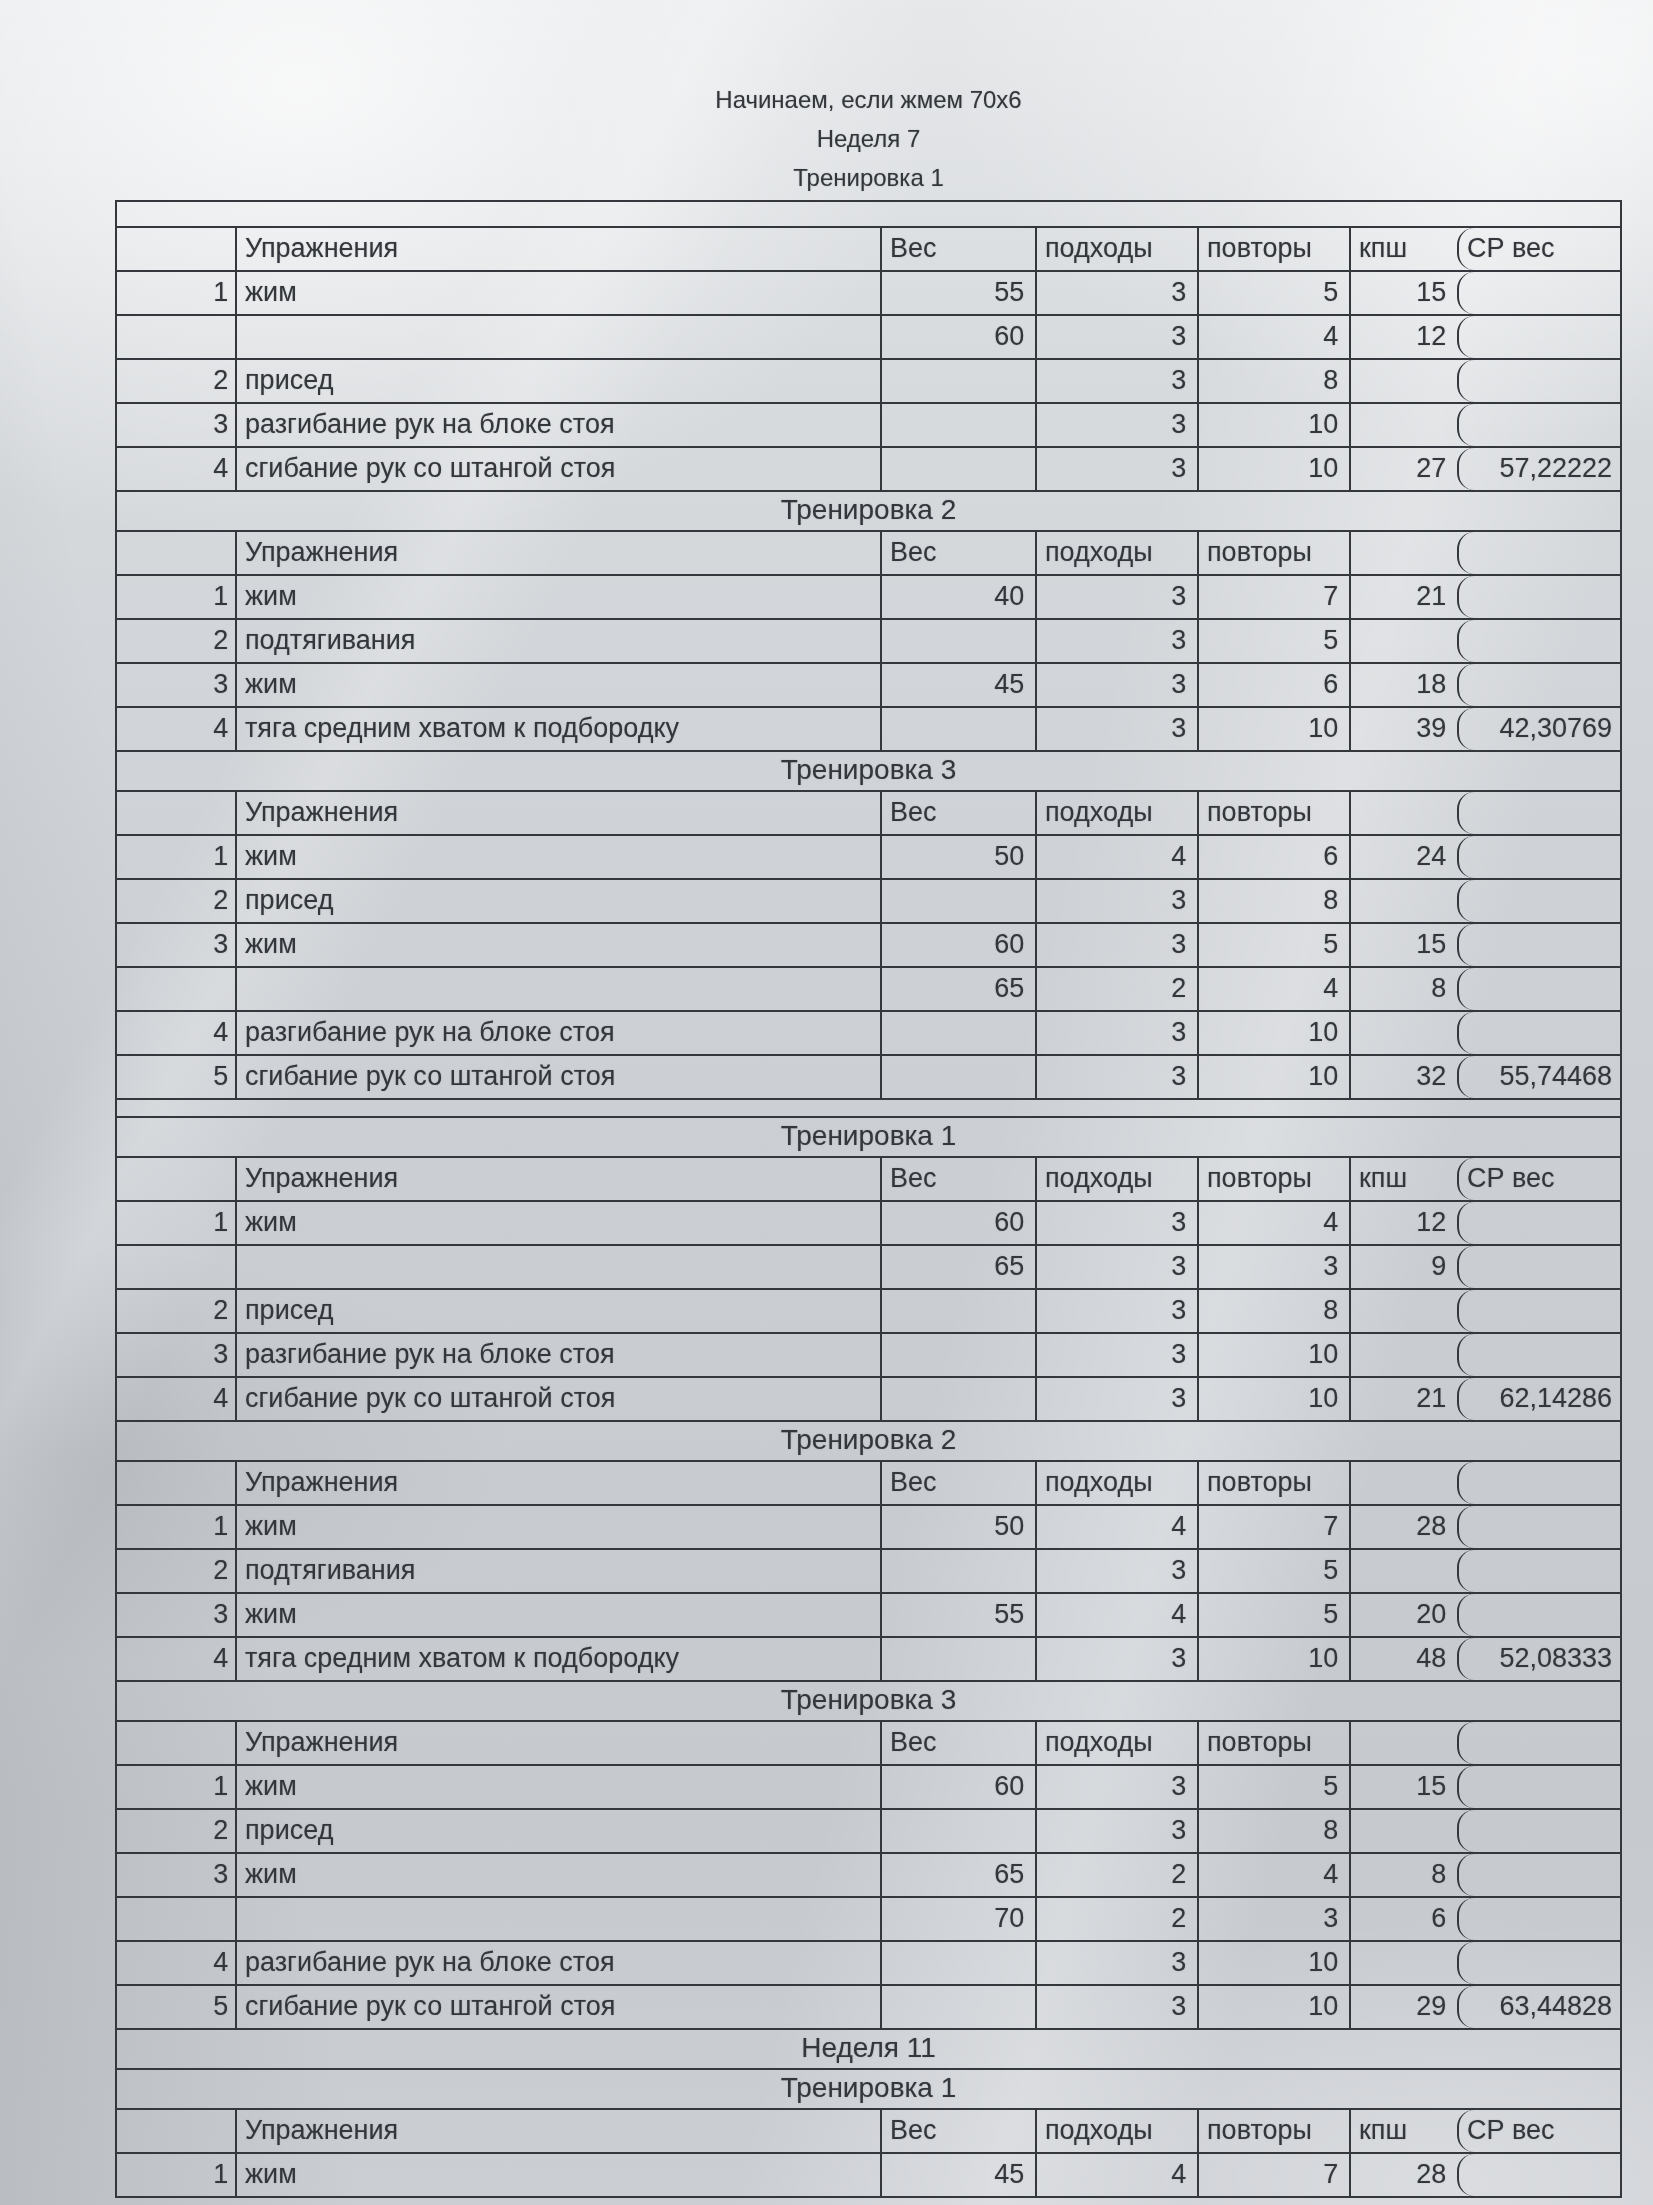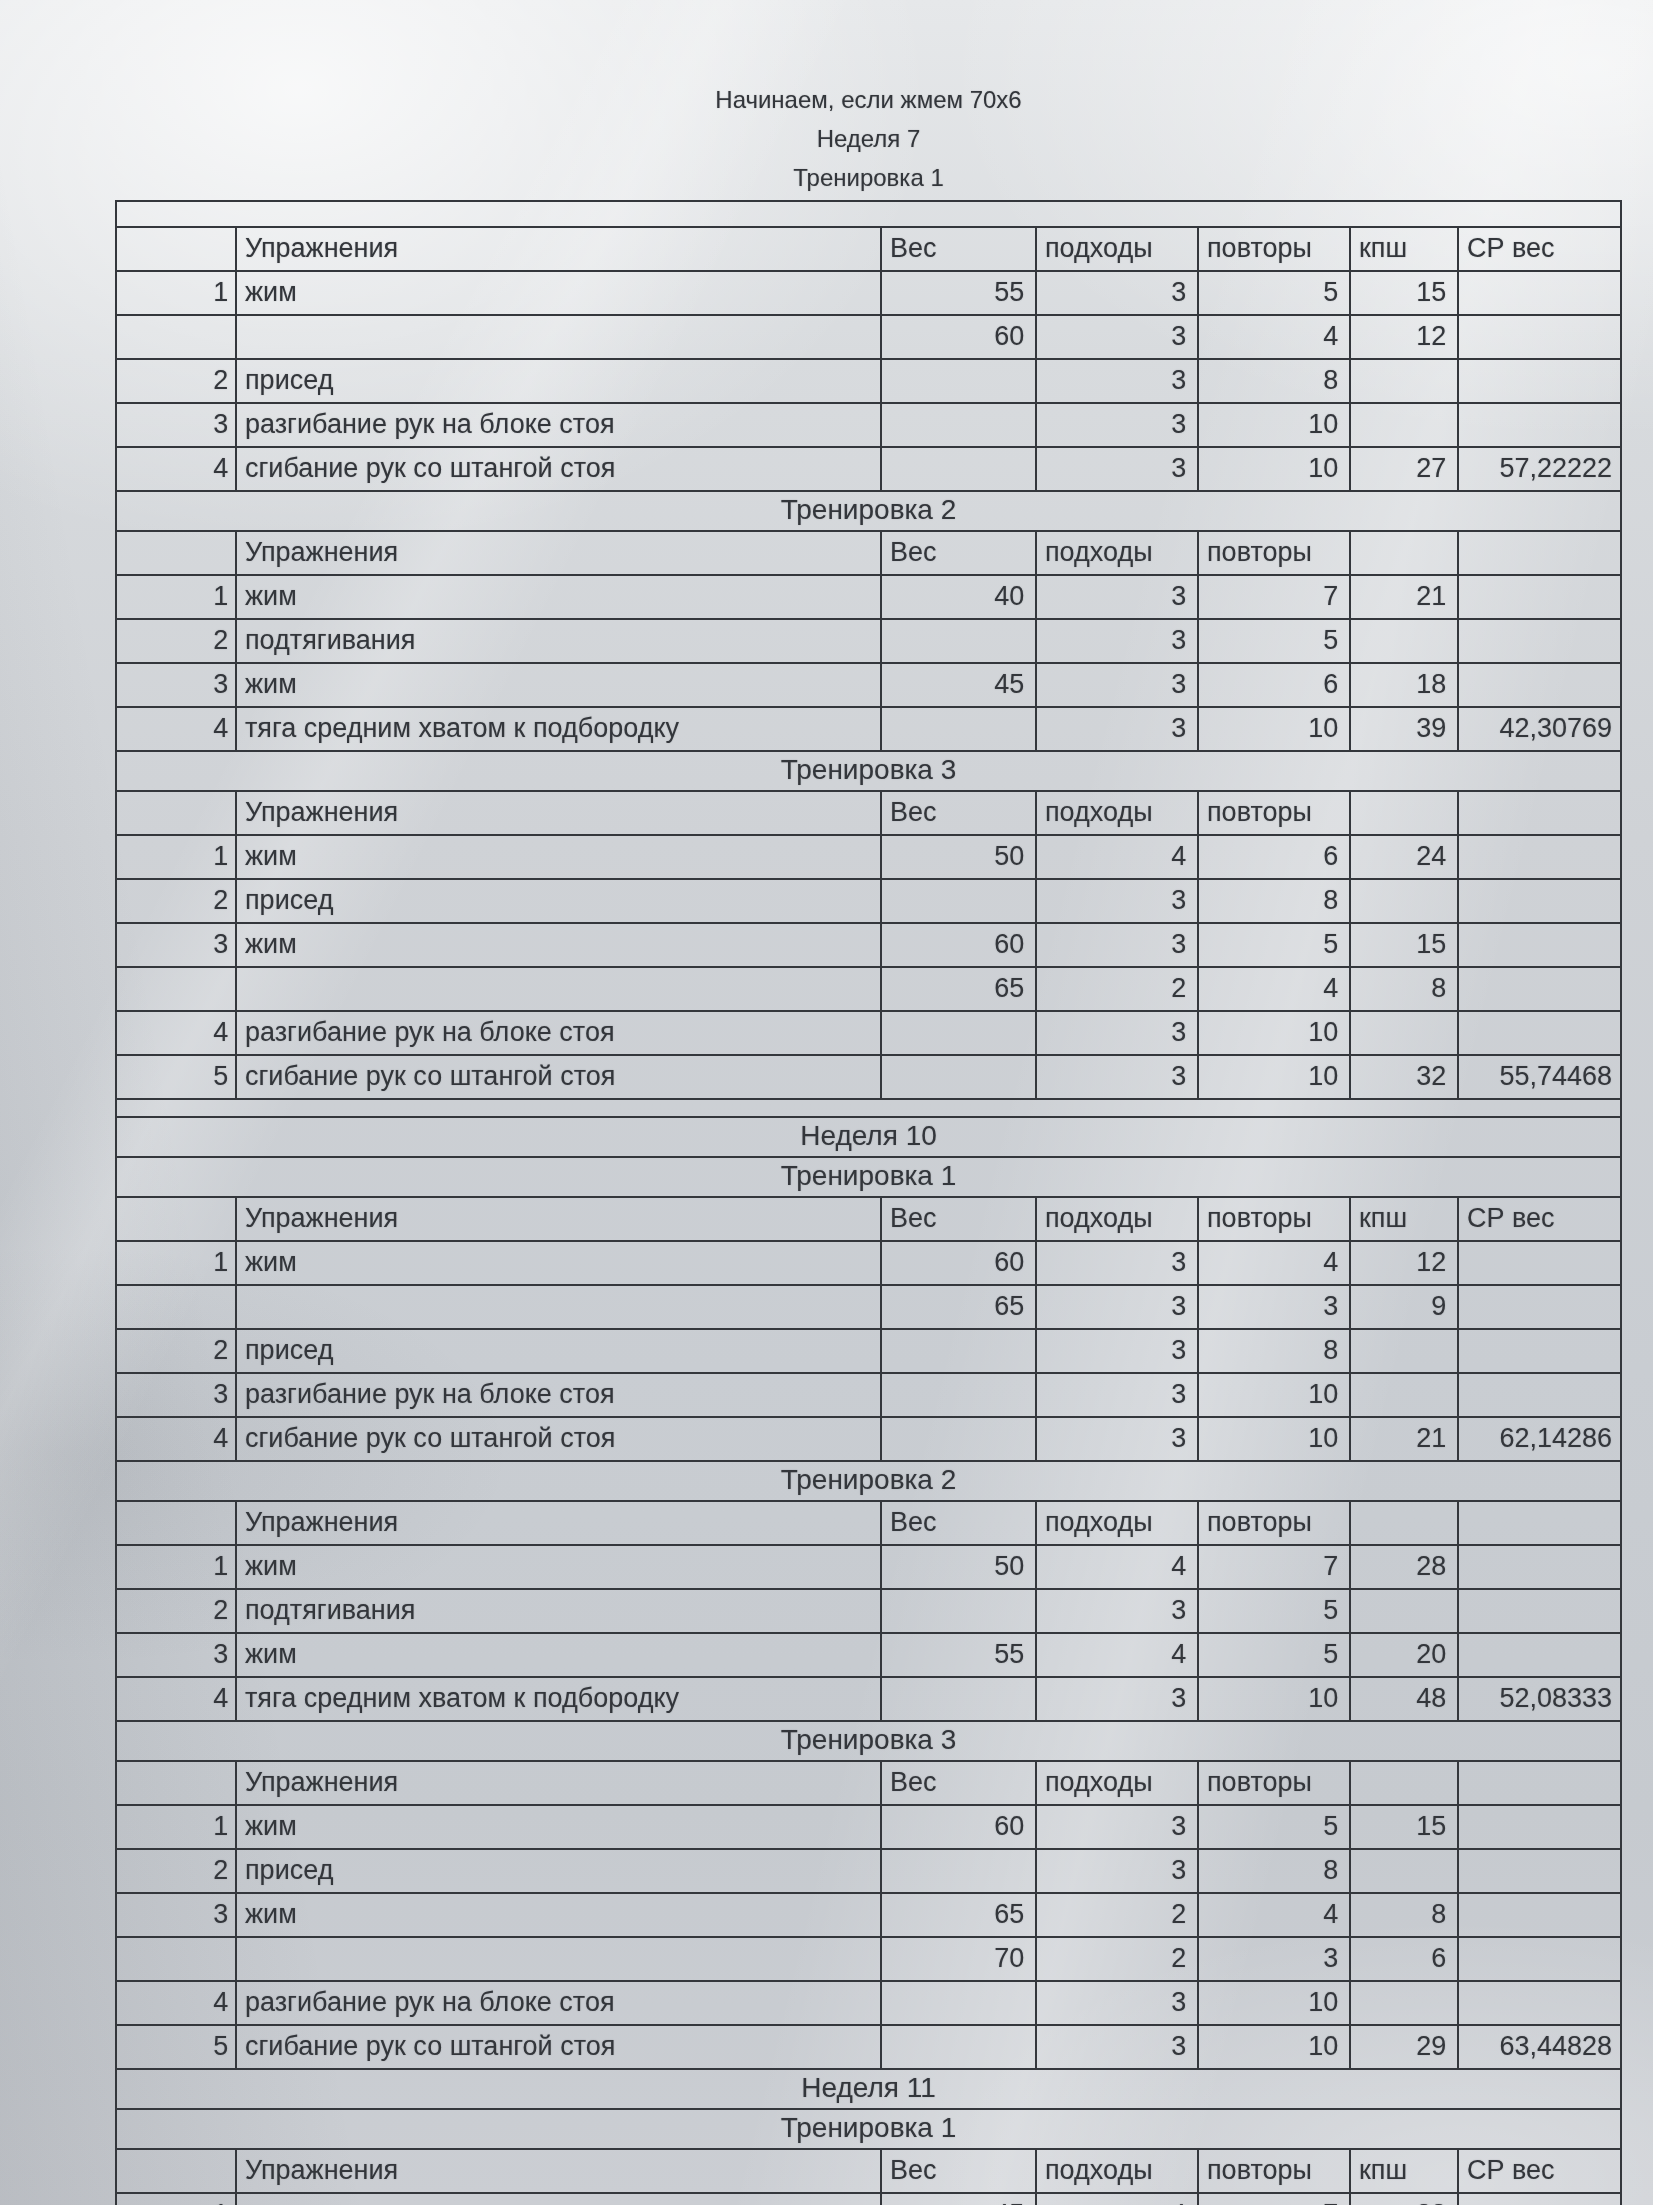--- a/index.html
+++ b/index.html
@@ -55,21 +55,21 @@
   .spacer-row.first{border-top:none;}
   .spacer-row.between{height:16px;}
   .cell{
     height:42px;line-height:41px;font-size:27px;overflow:hidden;white-space:nowrap;
     text-shadow:0 0 1.4px rgba(51,54,59,.30);
   }
   .cell + .cell{border-left:2px solid var(--line);}
   .c-num{text-align:right;padding-right:6.8px;}
   .c-ex{text-align:left;padding-left:8px;}
   .c-w,.c-s,.c-r,.c-k{text-align:right;padding-right:10.8px;}
-  .c-a{text-align:right;padding-right:8px;}
+  .c-a{text-align:right;padding-right:8px;border-radius:17px;}
   .hdr .c-ex,.hdr .c-w,.hdr .c-s,.hdr .c-r,.hdr .c-k,.hdr .c-a{
     text-align:left;padding-left:8px;padding-right:8px;
   }
 </style>
 </head>
 <body>
 
 <div class="sheet"></div>
 
 <div class="content">
@@ -242,21 +242,20 @@
           <div class="cell c-num">5</div>
           <div class="cell c-ex">сгибание рук со штангой стоя</div>
           <div class="cell c-w"></div>
           <div class="cell c-s">3</div>
           <div class="cell c-r">10</div>
           <div class="cell c-k">32</div>
           <div class="cell c-a">55,74468</div>
         </div>
       </div>
       <div class="spacer-row between"></div>
-      <div class="title-row">Неделя 10</div>
       <div class="title-row">Тренировка 1</div>
       <div class="ttable">
         <div class="row hdr">
           <div class="cell c-num"></div>
           <div class="cell c-ex">Упражнения</div>
           <div class="cell c-w">Вес</div>
           <div class="cell c-s">подходы</div>
           <div class="cell c-r">повторы</div>
           <div class="cell c-k">кпш</div>
           <div class="cell c-a">СР вес</div>

